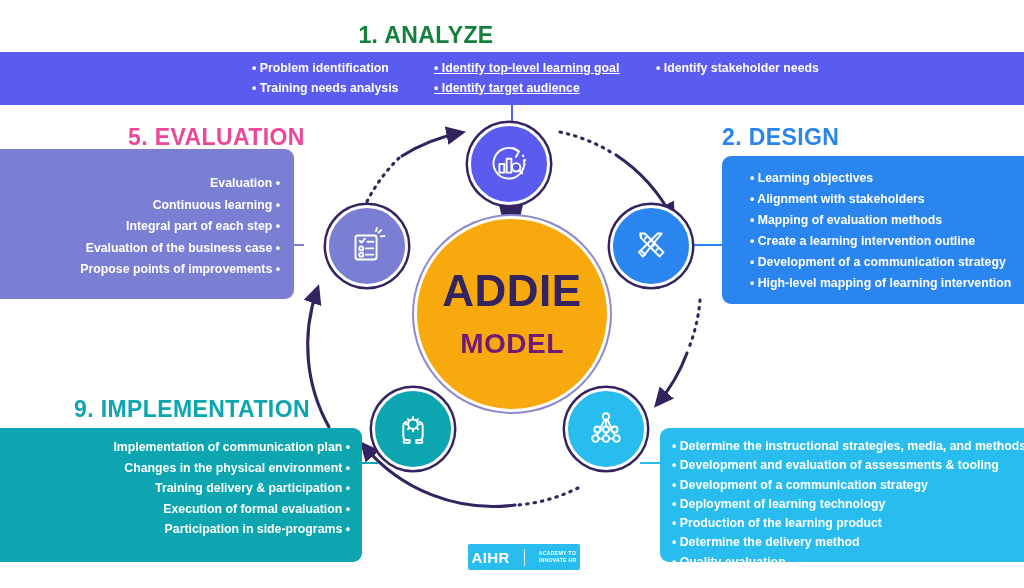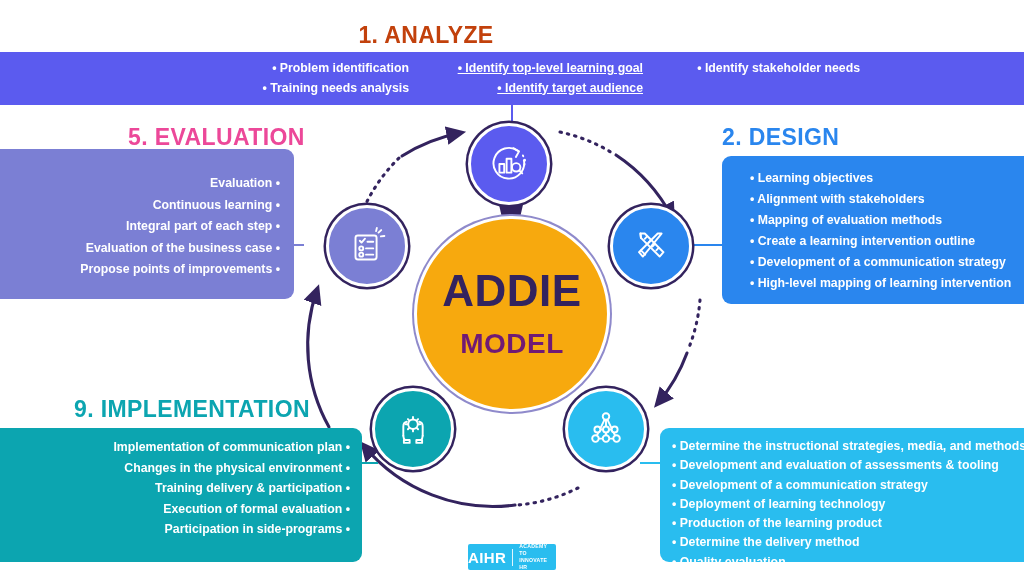--- a/index.html
+++ b/index.html
@@ -13,40 +13,40 @@
   #stage{position:absolute;left:0;top:0;width:1024px;height:588px;}
 
   
   .heading{
     position:absolute;
     font-weight:bold;
     font-size:23px;
     letter-spacing:.4px;
     white-space:nowrap;
   }
-  #h-analyze{ left:0; top:22px; width:852px; text-align:center; color:#c2410c; }
+  #h-analyze{ left:0; top:22px; width:852px; text-align:center; color:#15803d; }
   #h-design{ left:722px; top:124px; color:#2A86EE; }
   #h-development{ left:810px; top:396px; color:#29BDEF; }
   #h-implementation{ left:74px;  top:396px; color:#0CA5B0; }
   #h-evaluation{ left:128px; top:124px; color:#ec4899; }
 
   
   .panel{ position:absolute; box-sizing:border-box; color:#ffffff; }
   .panel ul{ list-style:none; margin:0; padding:0; }
   .panel li{
     font-size:12.3px; font-weight:bold; line-height:19.5px; white-space:nowrap;
   }
 
   
   #p-analyze{
     left:0; top:52px; width:1024px; height:53px;
     background:#5B5BEF;
     display:flex; align-items:center;
   }
-  #p-analyze .cols{ display:flex; gap:17px; margin-left:252px;text-align:right; }
+  #p-analyze .cols{ display:flex; gap:5px; margin-left:252px; }
   #p-analyze .col{ margin-right:20px; }
   #p-analyze .col:nth-child(1){ width:157px; }
   #p-analyze .col:nth-child(2){ width:197px;text-decoration:underline; }
   #p-analyze .col:nth-child(3){ width:180px; }
 
   #p-design{
     left:722px; top:156px; width:322px; height:148px;
     background:#2A86EE;
     border-radius:9px 0 0 9px;
     padding:12px 0 0 28px;
@@ -107,23 +107,23 @@
     border:3px solid #ffffff;
     box-shadow:0 0 0 2px #8F8ACB;
     box-sizing:border-box;
     display:flex; flex-direction:column; align-items:center; justify-content:center;gap:14px;
   }
   #center .t1{ color:#33235E; font-size:44px; font-weight:bold; letter-spacing:.5px; line-height:46px;}
   #center .t2{ color:#701a75; font-size:28px; font-weight:bold; letter-spacing:.5px; line-height:32px;}
 
   
   #logo{
-    position:absolute; left:468px; top:544px; width:88px; height:26px;
+    position:absolute; left:468px; top:544px; width:112px; height:26px;
     background:#29BDEF; border-radius:2px;
-    display:flex; align-items:center; justify-content:center; gap:6px;
+    display:flex; align-items:center; justify-content:center; gap:14px;
     color:#ffffff;
   }
   #logo .mark{ font-size:15px; font-weight:bold; letter-spacing:.4px; }
   #logo .divider{ width:1px; height:17px; background:#ffffff; opacity:.85; }
   #logo .tag{ font-size:5.2px; font-weight:bold; line-height:7px; letter-spacing:.25px; }
 
   svg.icon{ width:46px; height:46px; display:block; }
   #arcs{ position:absolute; left:0; top:0; width:1024px; height:588px; pointer-events:none; }
 </style>
 </head>

